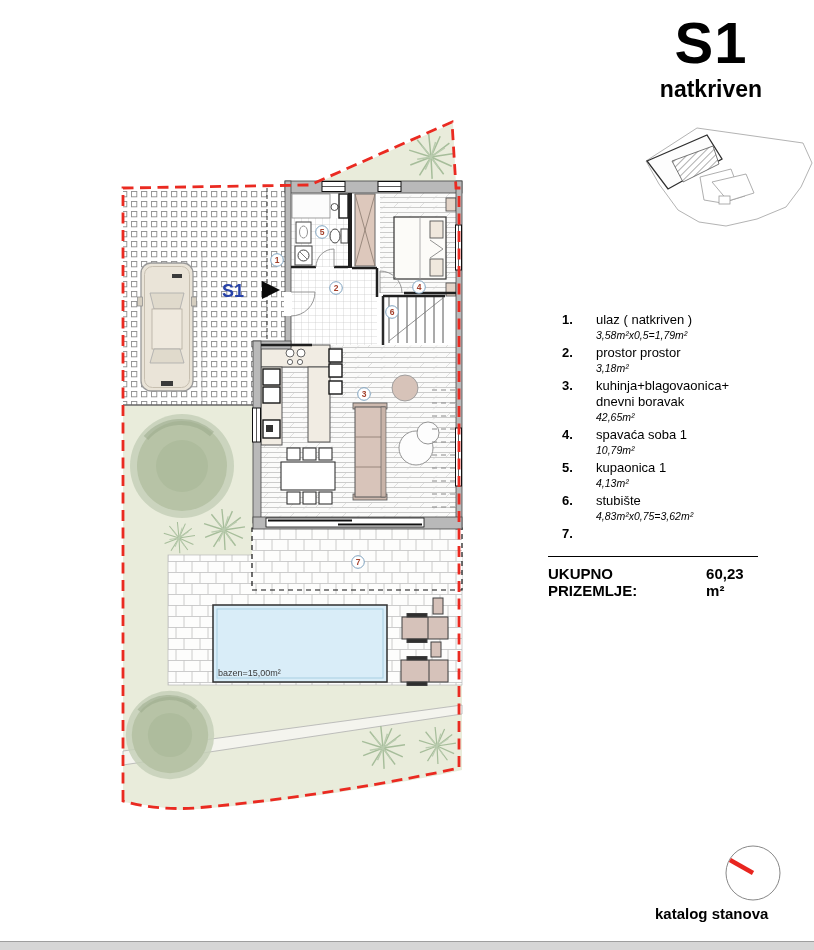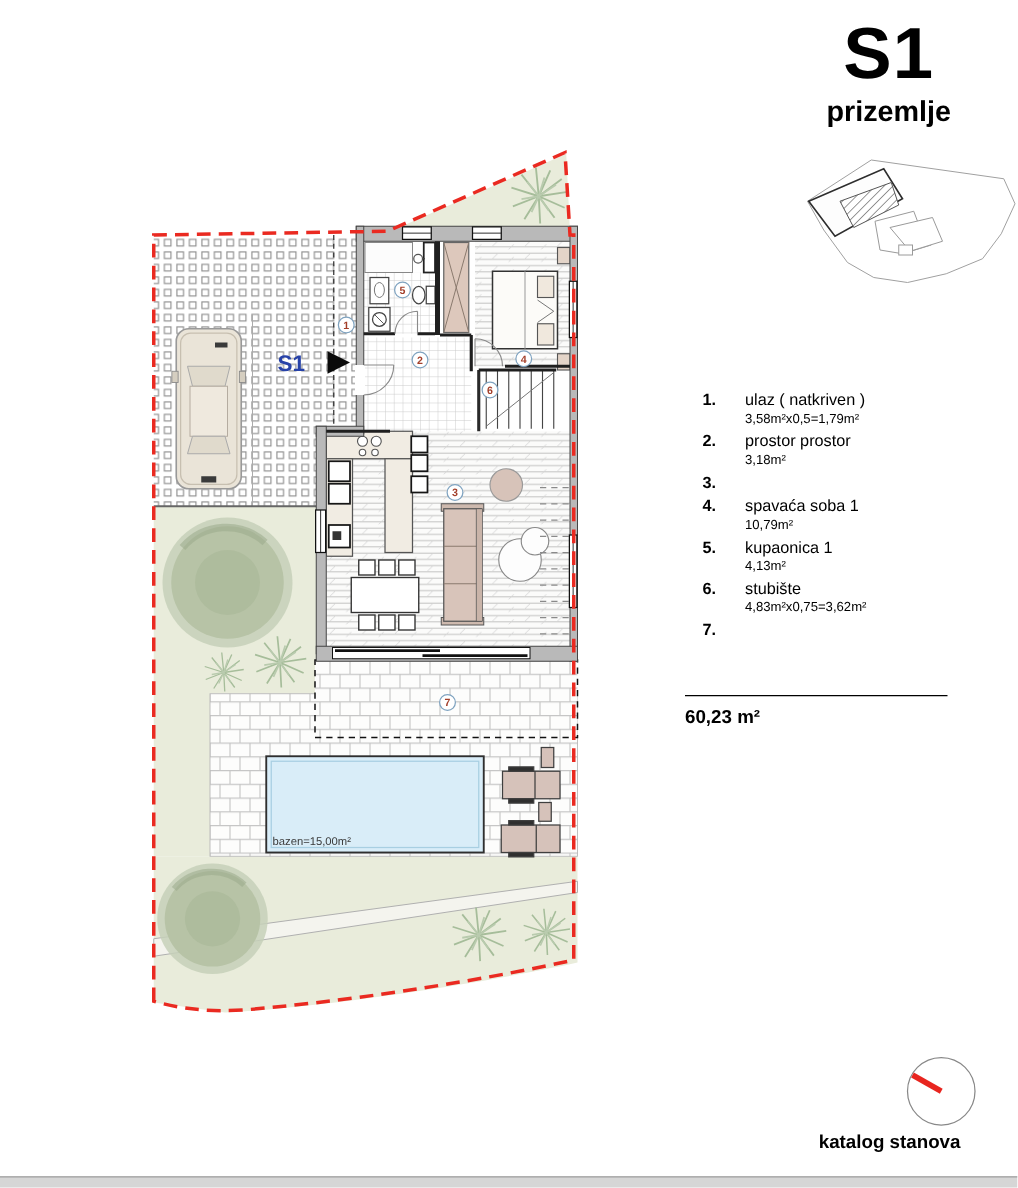--- a/index.html
+++ b/index.html
@@ -10,21 +10,21 @@
   .abs{position:absolute;}
   
   .title-block{left:645px;top:14px;width:132px;text-align:center;}
   .unit-title{font-size:58px;font-weight:bold;line-height:1;letter-spacing:1px;}
   .floor-title{font-size:23px;font-weight:bold;margin-top:4px;}
   
   .legend{left:562px;top:312px;width:210px;}
   .legend-item{display:flex;margin-bottom:3px;}
   .legend-num{width:34px;font-weight:bold;font-size:13px;line-height:16px;flex:none;}
   .legend-label{font-weight:normal;font-size:13px;line-height:16px;white-space:pre-line;}
-  .legend-area{font-size:10.5px;line-height:14px;}
+  .legend-area{font-size:10.5px;line-height:14px;font-style:italic;}
   .total-rule{left:548px;top:556px;width:210px;border-top:1.5px solid #000;height:0;}
   .total-row{left:548px;top:565px;width:218px;display:flex;justify-content:space-between;
              font-weight:bold;font-size:15px;}
   
   .caption{left:655px;top:905px;width:126px;text-align:left;font-weight:bold;font-size:15px;}
   .bottom-bar{left:0;top:941px;width:814px;height:9px;background:#d6d6d6;border-top:1px solid #9e9e9e;}
   svg text{font-family:"Liberation Sans", sans-serif;}
 </style>
 </head>
 <body>
@@ -304,40 +304,45 @@
     <path d="M700 177 L731 169 L737 185 L745 196 L722 203 L704 200 Z" fill="#ffffff" stroke="#9a9a9a" stroke-width="0.8"></path>
     <path d="M712 182 L746 174 L754 193 L728 201 Z" fill="#ffffff" stroke="#9a9a9a" stroke-width="0.8"></path>
     <rect x="719" y="196" width="11" height="8" fill="#ffffff" stroke="#9a9a9a" stroke-width="0.8"></rect>
     <path d="M647 161 L707 135 L722 159 L668 189 Z" fill="#fdfdfd" stroke="#2e2e2e" stroke-width="1.3"></path>
     <path d="M672 161 L713 146 L719 164 L683 182 Z" fill="url(#phatch)" stroke="#555" stroke-width="0.8"></path>
   </g>
 </svg>
 
 <div class="abs title-block">
   <div class="unit-title">S1</div>
-  <div class="floor-title">prizemlje</div>
+  <div class="floor-title">natkriven</div>
 </div>
 
 <div class="abs legend">
   <div class="legend-item">
     <div class="legend-num">1.</div>
     <div>
         <div class="legend-label">ulaz ( natkriven )</div>
          <div class="legend-area">3,58m²x0,5=1,79m²</div>
       </div>
   </div>
   <div class="legend-item">
     <div class="legend-num">2.</div>
     <div>
         <div class="legend-label">prostor prostor</div>
          <div class="legend-area">3,18m²</div>
       </div>
   </div>
   <div class="legend-item">
     <div class="legend-num">3.</div>
+    <div>
+        <div class="legend-label">kuhinja+blagovaonica+
+dnevni boravak</div>
+         <div class="legend-area">42,65m²</div>
+      </div>
   </div>
   <div class="legend-item">
     <div class="legend-num">4.</div>
     <div>
         <div class="legend-label">spavaća soba 1</div>
          <div class="legend-area">10,79m²</div>
       </div>
   </div>
   <div class="legend-item">
     <div class="legend-num">5.</div>
@@ -353,20 +358,21 @@
          <div class="legend-area">4,83m²x0,75=3,62m²</div>
       </div>
   </div>
   <div class="legend-item">
     <div class="legend-num">7.</div>
   </div>
 </div>
 
 <div class="abs total-rule"></div>
 <div class="abs total-row">
+  <span>UKUPNO PRIZEMLJE:</span>
   <span>60,23 m²</span>
 </div>
 
 <svg class="abs" style="left:724px;top:844px" width="62" height="62" viewBox="0 0 62 62">
   <circle cx="29" cy="29" r="27" fill="#ffffff" stroke="#888" stroke-width="1"></circle>
   <line x1="29" y1="29" x2="6" y2="16" stroke="#e8251f" stroke-width="4.5"></line>
 </svg>
 
 <div class="abs caption">katalog stanova</div>
 <div class="abs bottom-bar"></div>

